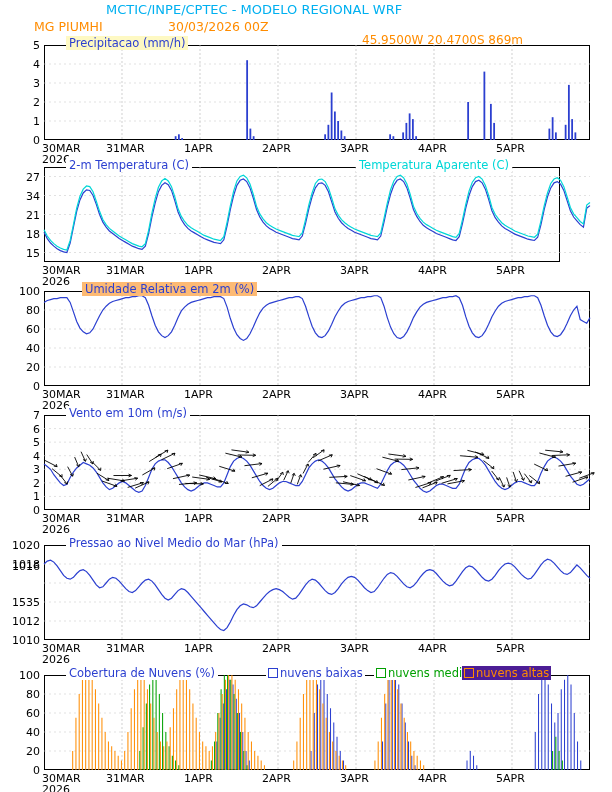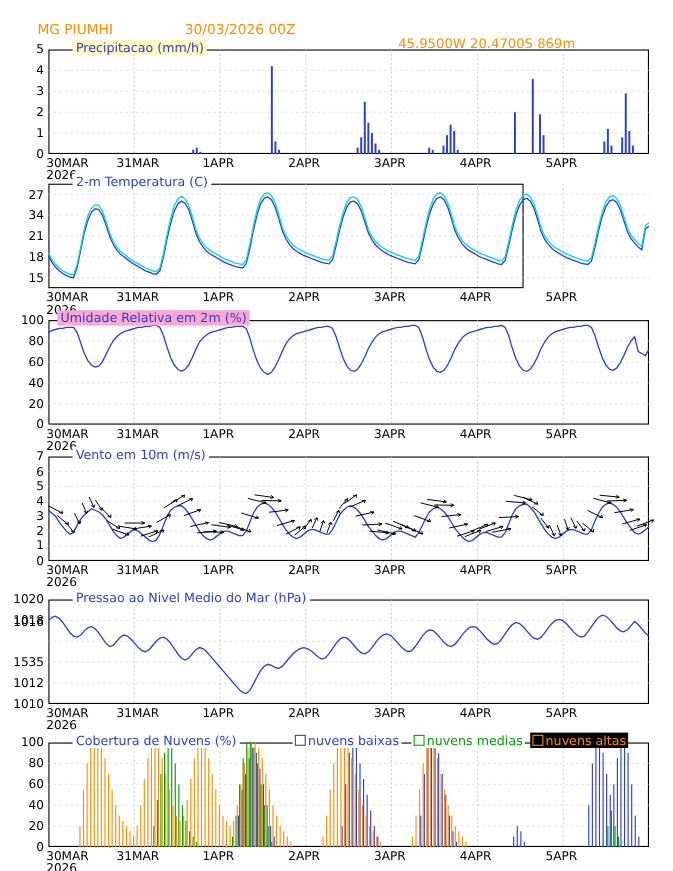--- a/index.html
+++ b/index.html
@@ -24,20 +24,21 @@
   .yearlab{position:absolute;top:100%;margin-top:13px;left:-2px;font-size:11px;color:#000;}
 
   svg{position:absolute;left:0;top:0;overflow:visible;}
   .legbox{display:inline-block;width:8px;height:8px;border:1px solid #2b3fd0;vertical-align:-1px;margin-right:2px;}
 </style>
 </head>
 <body>
 
 <div id="root">
 
+  <div class="ttl" style="left:106px;top:2px;">MCTIC/INPE/CPTEC - MODELO REGIONAL WRF</div>
   <div class="hdr-left" style="left:34px;top:19px;">MG PIUMHI</div>
   <div class="hdr-mid" style="left:168px;top:19px;">30/03/2026 00Z</div>
   <div class="hdr-right" style="left:362px;top:33px;">45.9500W 20.4700S 869m</div>
 
   <div class="panel" id="p0" style="top:45px;width:546px;height:95px;">
     <div class="frame"></div>
     <div class="plotlabel blue" style="left:22px;top:-9px;background:#fef9c3;padding:0 3px;">Precipitacao (mm/h)</div>
     <svg width="546" height="95">
         <line x1="78" y1="0" x2="78" y2="95" stroke="#bbbbbb" stroke-width="0.7" stroke-dasharray="2,2"></line>
         <line x1="156" y1="0" x2="156" y2="95" stroke="#bbbbbb" stroke-width="0.7" stroke-dasharray="2,2"></line>
@@ -90,23 +91,24 @@
       <div class="ytick" style="top: 0px;">5</div>
       <div class="xtick" style="left: -2px;">30MAR</div>
       <div class="xtick" style="left: 62px;">31MAR</div>
       <div class="xtick" style="left: 140px;">1APR</div>
       <div class="xtick" style="left: 218px;">2APR</div>
       <div class="xtick" style="left: 296px;">3APR</div>
       <div class="xtick" style="left: 374px;">4APR</div>
       <div class="xtick" style="left: 452px;">5APR</div>
     </div>
 
-  <div class="panel" id="p1" style="top:167px;width:432px;height:95px;">
+  <div class="panel" id="p1" style="top:167px;width:516px;height:95px;">
     <div class="frame"></div>
     <div class="plotlabel blue" style="left:22px;top:-9px;background:#fff;padding:0 3px;">2-m Temperatura (C)</div>
+    <div class="plotlabel cyan" style="left:312px;top:-9px;background:#fff;padding:0 3px;">Temperatura Aparente (C)</div>
     <svg width="546" height="95">
         <line x1="78" y1="0" x2="78" y2="95" stroke="#bbbbbb" stroke-width="0.7" stroke-dasharray="2,2"></line>
         <line x1="156" y1="0" x2="156" y2="95" stroke="#bbbbbb" stroke-width="0.7" stroke-dasharray="2,2"></line>
         <line x1="234" y1="0" x2="234" y2="95" stroke="#bbbbbb" stroke-width="0.7" stroke-dasharray="2,2"></line>
         <line x1="312" y1="0" x2="312" y2="95" stroke="#bbbbbb" stroke-width="0.7" stroke-dasharray="2,2"></line>
         <line x1="390" y1="0" x2="390" y2="95" stroke="#bbbbbb" stroke-width="0.7" stroke-dasharray="2,2"></line>
         <line x1="468" y1="0" x2="468" y2="95" stroke="#bbbbbb" stroke-width="0.7" stroke-dasharray="2,2"></line>
         <line x1="0" y1="85.5" x2="546" y2="85.5" stroke="#cccccc" stroke-width="0.6" stroke-dasharray="2,3"></line>
         <line x1="0" y1="66.5" x2="546" y2="66.5" stroke="#cccccc" stroke-width="0.6" stroke-dasharray="2,3"></line>
         <line x1="0" y1="47.5" x2="546" y2="47.5" stroke="#cccccc" stroke-width="0.6" stroke-dasharray="2,3"></line>
@@ -125,21 +127,21 @@
       <div class="xtick" style="left: 62px;">31MAR</div>
       <div class="xtick" style="left: 140px;">1APR</div>
       <div class="xtick" style="left: 218px;">2APR</div>
       <div class="xtick" style="left: 296px;">3APR</div>
       <div class="xtick" style="left: 374px;">4APR</div>
       <div class="xtick" style="left: 452px;">5APR</div>
     </div>
 
   <div class="panel" id="p2" style="top:291px;width:546px;height:95px;">
     <div class="frame"></div>
-    <div class="plotlabel blue" style="left:8px;top:-9px;background:#f9a8d4;padding:0 3px;">Umidade Relativa em 2m (%)</div>
+    <div class="plotlabel blue" style="left:38px;top:-9px;background:#fdba74;padding:0 3px;">Umidade Relativa em 2m (%)</div>
     <svg width="546" height="95">
         <line x1="78" y1="0" x2="78" y2="95" stroke="#bbbbbb" stroke-width="0.7" stroke-dasharray="2,2"></line>
         <line x1="156" y1="0" x2="156" y2="95" stroke="#bbbbbb" stroke-width="0.7" stroke-dasharray="2,2"></line>
         <line x1="234" y1="0" x2="234" y2="95" stroke="#bbbbbb" stroke-width="0.7" stroke-dasharray="2,2"></line>
         <line x1="312" y1="0" x2="312" y2="95" stroke="#bbbbbb" stroke-width="0.7" stroke-dasharray="2,2"></line>
         <line x1="390" y1="0" x2="390" y2="95" stroke="#bbbbbb" stroke-width="0.7" stroke-dasharray="2,2"></line>
         <line x1="468" y1="0" x2="468" y2="95" stroke="#bbbbbb" stroke-width="0.7" stroke-dasharray="2,2"></line>
         <line x1="0" y1="76" x2="546" y2="76" stroke="#cccccc" stroke-width="0.6" stroke-dasharray="2,3"></line>
         <line x1="0" y1="57" x2="546" y2="57" stroke="#cccccc" stroke-width="0.6" stroke-dasharray="2,3"></line>
         <line x1="0" y1="38" x2="546" y2="38" stroke="#cccccc" stroke-width="0.6" stroke-dasharray="2,3"></line>
@@ -560,21 +562,21 @@
       <div class="xtick" style="left: 296px;">3APR</div>
       <div class="xtick" style="left: 374px;">4APR</div>
       <div class="xtick" style="left: 452px;">5APR</div>
     </div>
 
   <div class="panel" id="p5" style="top:675px;width:546px;height:95px;">
     <div class="frame"></div>
     <div class="plotlabel blue" style="left:22px;top:-9px;background:#fff;padding:0 3px;">Cobertura de Nuvens (%)</div>
     <div class="plotlabel blue" style="left:222px;top:-9px;background:#fff;padding:0 2px;"><span class="legbox" style="border-color:#2b3fd0;"></span><span>nuvens baixas</span></div>
     <div class="plotlabel green" style="left:330px;top:-9px;background:#fff;padding:0 2px;"><span class="legbox" style="border-color:#00a000;"></span><span>nuvens medias</span></div>
-    <div class="plotlabel orange" style="left:438px;top:-9px;background:#000000;padding:0 2px;"><span class="legbox" style="border-color:#ff8c00;"></span><span>nuvens altas</span></div>
+    <div class="plotlabel orange" style="left:418px;top:-9px;background:#4c1d95;padding:0 2px;"><span class="legbox" style="border-color:#ff8c00;"></span><span>nuvens altas</span></div>
     <svg width="546" height="95">
         <line x1="78" y1="0" x2="78" y2="95" stroke="#bbbbbb" stroke-width="0.7" stroke-dasharray="2,2"></line>
         <line x1="156" y1="0" x2="156" y2="95" stroke="#bbbbbb" stroke-width="0.7" stroke-dasharray="2,2"></line>
         <line x1="234" y1="0" x2="234" y2="95" stroke="#bbbbbb" stroke-width="0.7" stroke-dasharray="2,2"></line>
         <line x1="312" y1="0" x2="312" y2="95" stroke="#bbbbbb" stroke-width="0.7" stroke-dasharray="2,2"></line>
         <line x1="390" y1="0" x2="390" y2="95" stroke="#bbbbbb" stroke-width="0.7" stroke-dasharray="2,2"></line>
         <line x1="468" y1="0" x2="468" y2="95" stroke="#bbbbbb" stroke-width="0.7" stroke-dasharray="2,2"></line>
         <line x1="0" y1="76" x2="546" y2="76" stroke="#cccccc" stroke-width="0.6" stroke-dasharray="2,3"></line>
         <line x1="0" y1="57" x2="546" y2="57" stroke="#cccccc" stroke-width="0.6" stroke-dasharray="2,3"></line>
         <line x1="0" y1="38" x2="546" y2="38" stroke="#cccccc" stroke-width="0.6" stroke-dasharray="2,3"></line>

